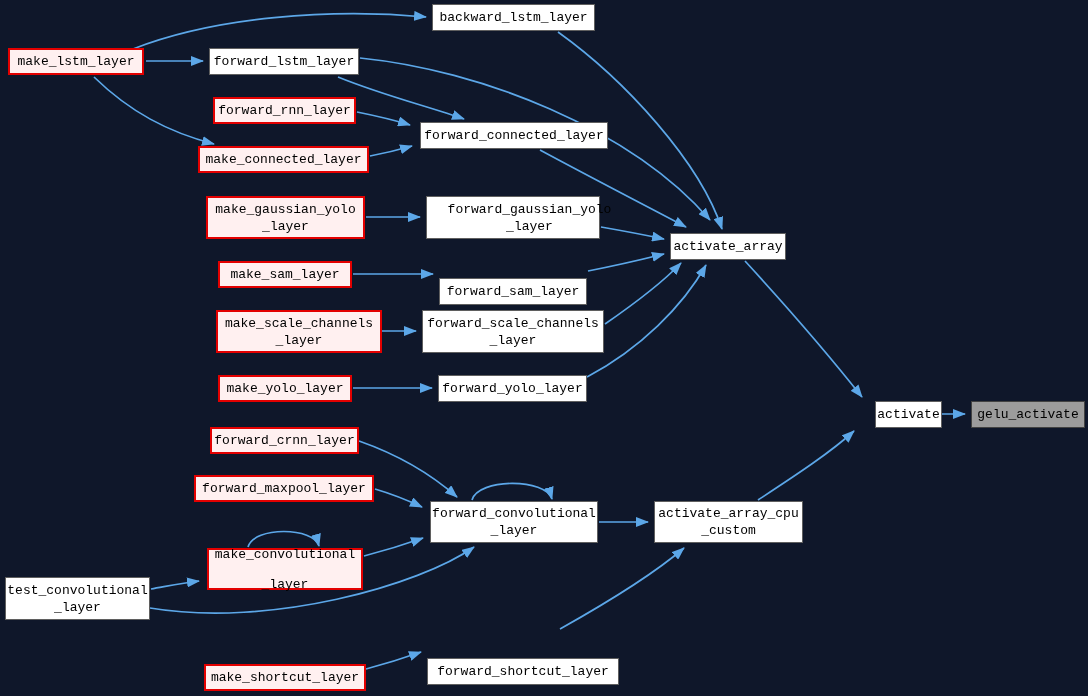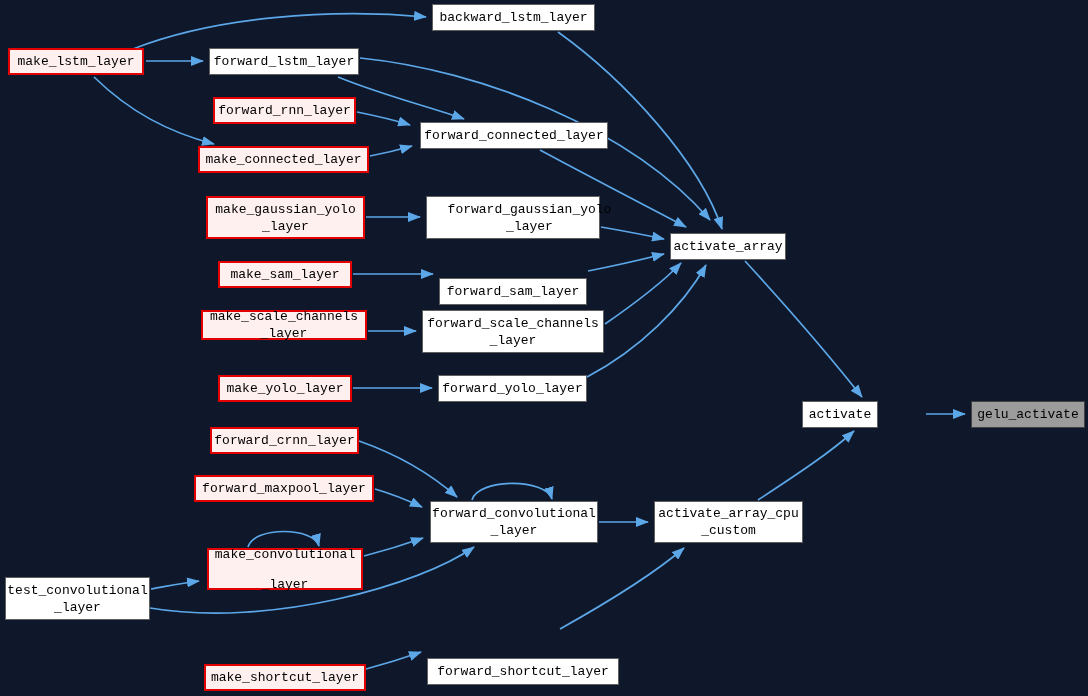--- a/index.html
+++ b/index.html
@@ -102,35 +102,35 @@
       </div>
       <div class="node plain" style="left: 670px; top: 233px; width: 116px; height: 27px;">
         <span>activate_array</span>
       </div>
       <div class="node red" style="left: 218px; top: 261px; width: 134px; height: 27px;">
         <span>make_sam_layer</span>
       </div>
       <div class="node plain" style="left: 439px; top: 266px; width: 148px; height: 27px; margin-top: 12px;">
         <span>forward_sam_layer</span>
       </div>
-      <div class="node red" style="left: 201px; top: 310px; width: 166px; height: 30px;">
+      <div class="node red" style="left: 216px; top: 310px; width: 166px; height: 43px;">
         <span>make_scale_channels</span>
         <span>_layer</span>
       </div>
       <div class="node plain" style="left: 422px; top: 310px; width: 182px; height: 43px;">
         <span>forward_scale_channels</span>
         <span>_layer</span>
       </div>
       <div class="node red" style="left: 218px; top: 375px; width: 134px; height: 27px;">
         <span>make_yolo_layer</span>
       </div>
       <div class="node plain" style="left: 438px; top: 375px; width: 149px; height: 27px;">
         <span>forward_yolo_layer</span>
       </div>
-      <div class="node plain" style="left: 802px; top: 401px; width: 76px; height: 27px;">
+      <div class="node plain" style="left: 875px; top: 401px; width: 67px; height: 27px;">
         <span>activate</span>
       </div>
       <div class="node focus" style="left: 971px; top: 401px; width: 114px; height: 27px;">
         <span>gelu_activate</span>
       </div>
       <div class="node red" style="left: 210px; top: 427px; width: 149px; height: 27px;">
         <span>forward_crnn_layer</span>
       </div>
       <div class="node red" style="left: 194px; top: 475px; width: 180px; height: 27px; text-align: center;">
         <span>forward_maxpool_layer</span>

